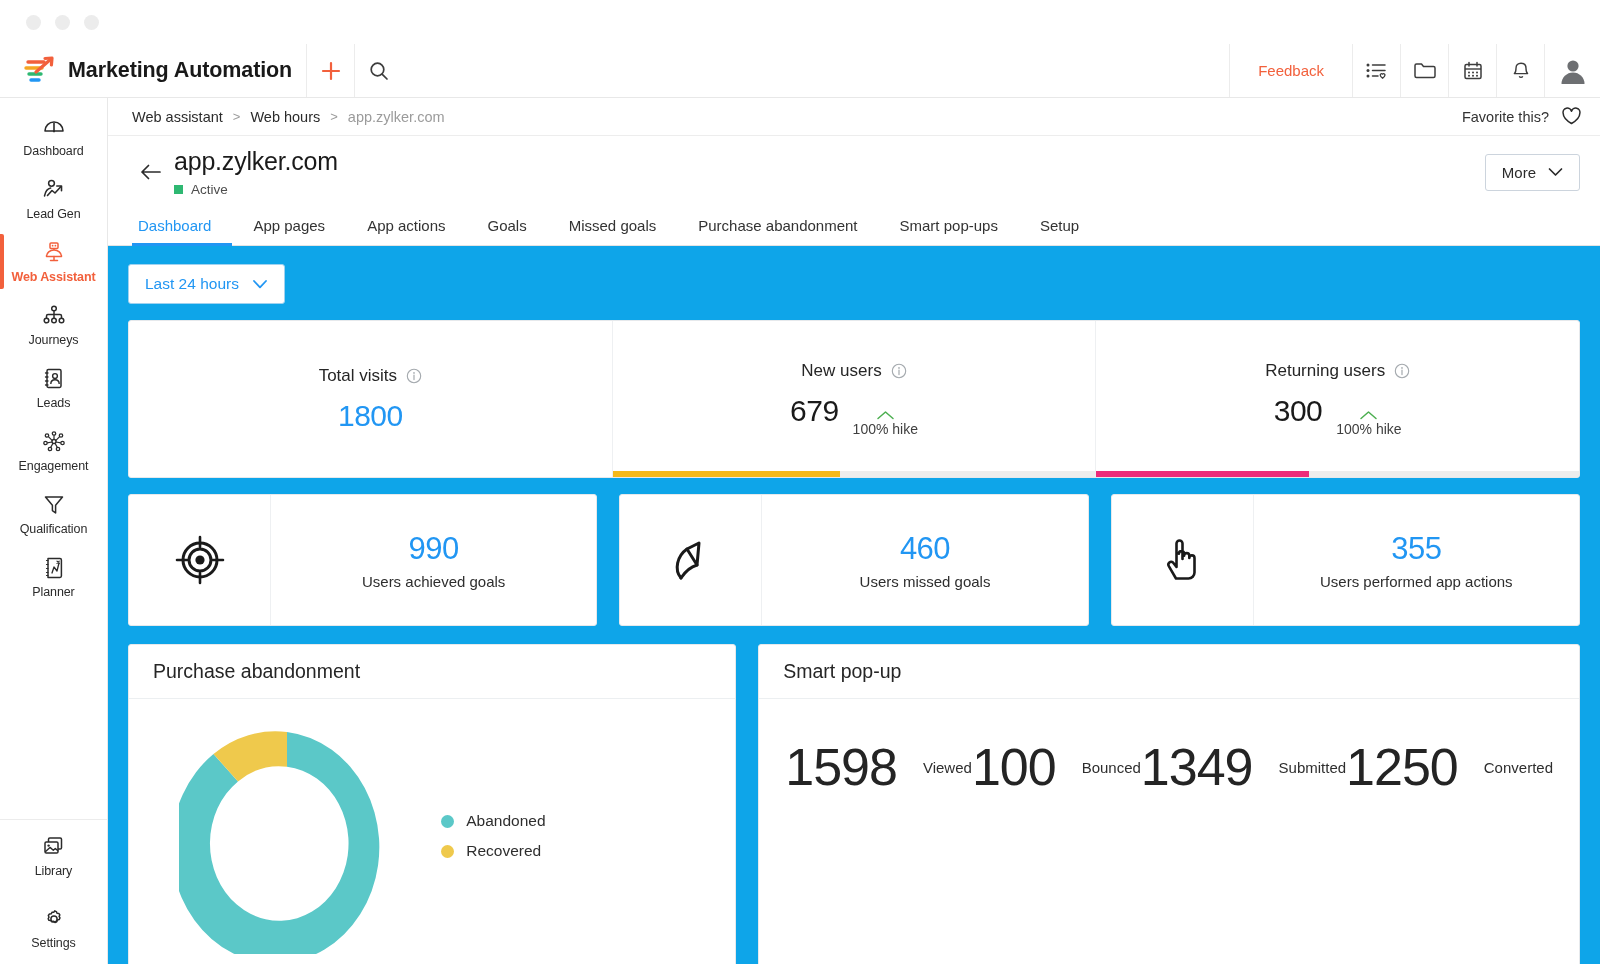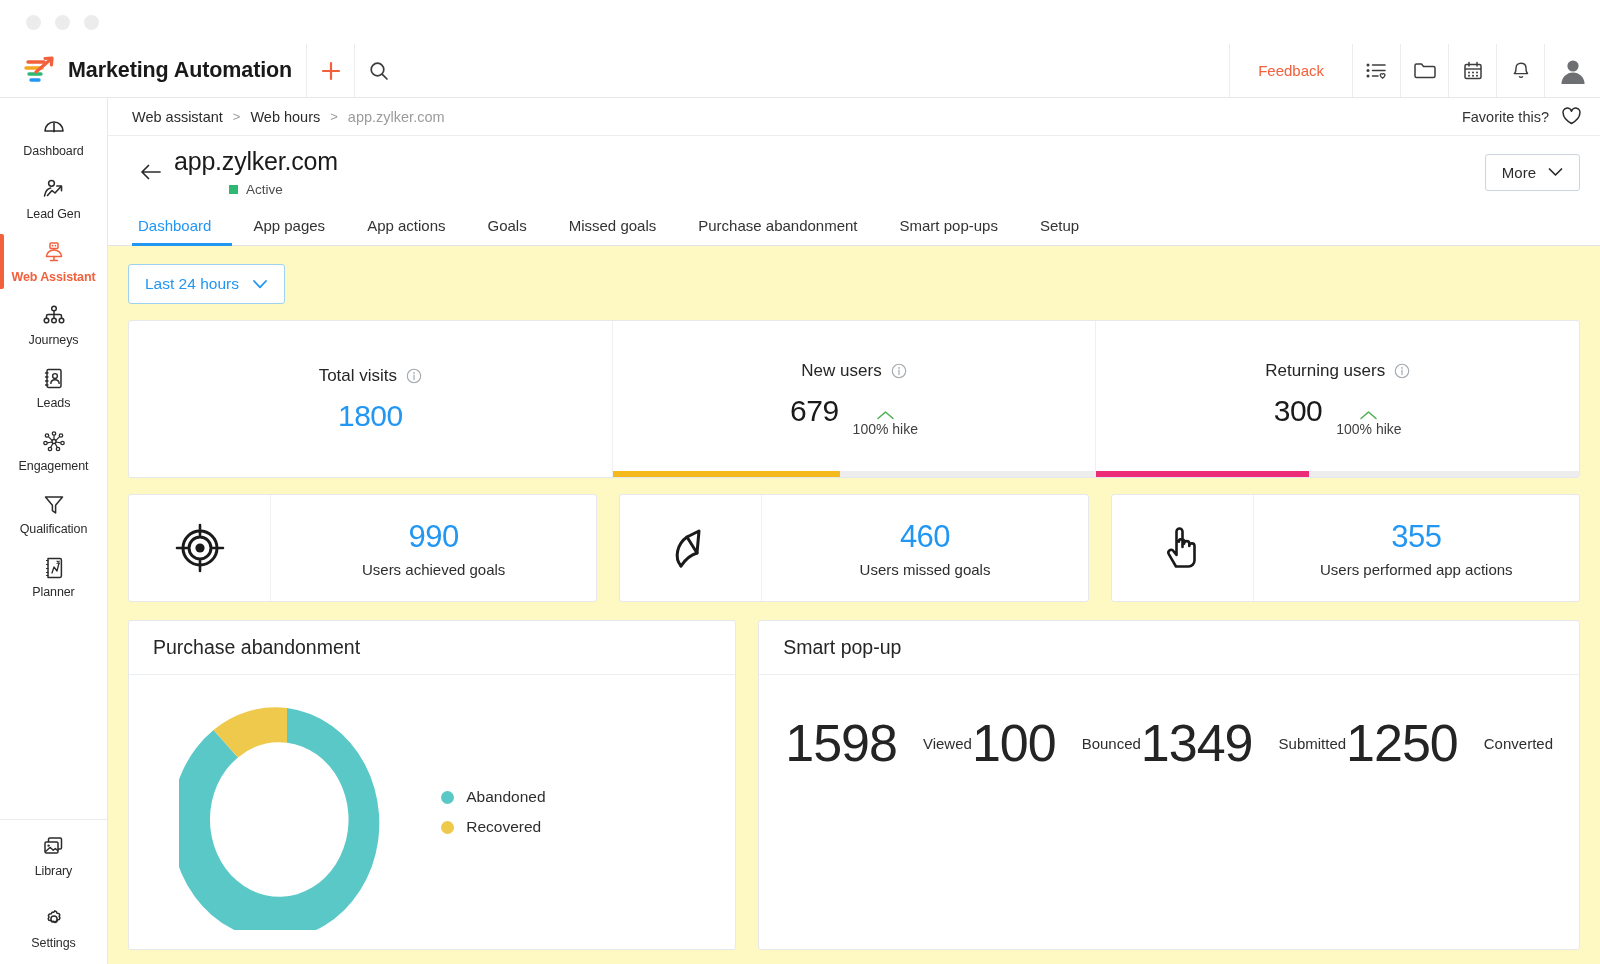--- a/index.html
+++ b/index.html
@@ -49,52 +49,52 @@
   .crumb { font-size: 14.5px; color: #2b2b2b; cursor: pointer; }
   .crumb.last { color: #9b9b9b; cursor: default; }
   .crumb-sep { margin: 0 10px; color: #9b9b9b; font-size: 13px; }
   .crumb-spacer { flex: 1; }
   .fav { display: flex; align-items: center; gap: 12px; font-size: 14.5px; color: #333; cursor: pointer; }
 
   .pagehead { flex: 0 0 72px; display: flex; align-items: center; padding: 0 20px 0 26px; }
   .backbtn { width: 34px; height: 34px; display: flex; align-items: center; justify-content: center; cursor: pointer; flex: none; margin-right: 6px; }
   .titleblock { display: flex; flex-direction: column; gap: 6px; }
   .apptitle { font-size: 25px; color: #1a1a1a; font-weight: 400; letter-spacing: -0.2px; }
-  .statusline { display: flex; align-items: center; gap: 8px; font-size: 13.5px; color: #4d4d4d; justify-content: center; }
+  .statusline { display: flex; align-items: center; gap: 8px; font-size: 13.5px; color: #4d4d4d; }
   .statusdot { width: 9px; height: 9px; background: #2eb872; display: inline-block; }
   .head-spacer { flex: 1; }
   .morebtn { display: flex; align-items: center; gap: 12px; border: 1px solid #ccd4dd; border-radius: 3px; padding: 9px 16px; font-size: 15px; color: #2b2b2b; background: #fff; cursor: pointer; }
 
   .tabsrow { flex: 0 0 38px; display: flex; align-items: flex-end; padding: 0 24px; border-bottom: 1px solid #e4e4e4; gap: 0; }
   .tab { font-size: 15px; color: #333; padding: 0 21px 9px 21px; cursor: pointer; white-space: nowrap; border-bottom: 3px solid transparent; margin-bottom: -1px; }
   .tab:first-child { padding-left: 6px; }
   .tab.active { color: #2196f3; border-bottom-color: #2196f3; }
 
-  .content { flex: 1; background: #fef9c3; padding: 18px 20px 0 20px; overflow: hidden; }
+  .content { flex: 1; background: #0ea5e9; padding: 18px 20px 0 20px; overflow: hidden; }
 
   .filterbtn { display: inline-flex; align-items: center; gap: 13px; border: 1px solid #9fd2f0; border-radius: 3px; background: #fff; padding: 10px 16px; font-size: 15.5px; color: #2196f3; cursor: pointer; }
 
   .card { background: #fff; border: 1px solid #e6e9ec; border-radius: 3px; }
 
   
   .kpirow { display: flex; margin-top: 16px; height: 158px; }
   .kpi { flex: 1; display: flex; flex-direction: column; align-items: center; justify-content: center; position: relative; }
   .kpi + .kpi { border-left: 1px solid #eef0f2; }
   .kpi-head { display: flex; align-items: center; gap: 9px; font-size: 17px; color: #262626; }
   .info-ico { width: 16px; height: 16px; display: block; }
   .kpi-valrow { display: flex; align-items: baseline; gap: 14px; margin-top: 13px; }
   .kpi-val { font-size: 30px; color: #1a1a1a; font-weight: 400; letter-spacing: -0.5px; }
   .kpi-val.blue { color: #2196f3; }
   .hike { display: flex; flex-direction: column; align-items: center; }
   .hike-txt { font-size: 14px; color: #3f3f3f; white-space: nowrap; }
   .bar-track { position: absolute; left: 0; right: 0; bottom: 0; height: 6px; background: #ededed; }
   .bar-fill { height: 100%; }
 
   
-  .midrow { display: flex; gap: 22px; margin-top: 16px; height: 108px; }
+  .midrow { display: flex; gap: 22px; margin-top: 16px; height: 132px; }
   .midcard { flex: 1; display: flex; }
   .mid-ico-cell { width: 142px; flex: none; display: flex; align-items: center; justify-content: center; border-right: 1px solid #eef0f2; }
   .mid-body { flex: 1; display: flex; flex-direction: column; align-items: center; justify-content: center; gap: 6px; }
   .mid-val { font-size: 31px; color: #2196f3; letter-spacing: -0.5px; }
   .mid-lbl { font-size: 15px; color: #2e2e2e; }
 
   
   .botrow { display: flex; gap: 22px; margin-top: 18px; height: 330px; }
   .panel { flex: 1; display: flex; flex-direction: column; }
   .panel-head { flex: 0 0 54px; display: flex; align-items: center; padding: 0 24px; border-bottom: 1px solid #eceff1; }

